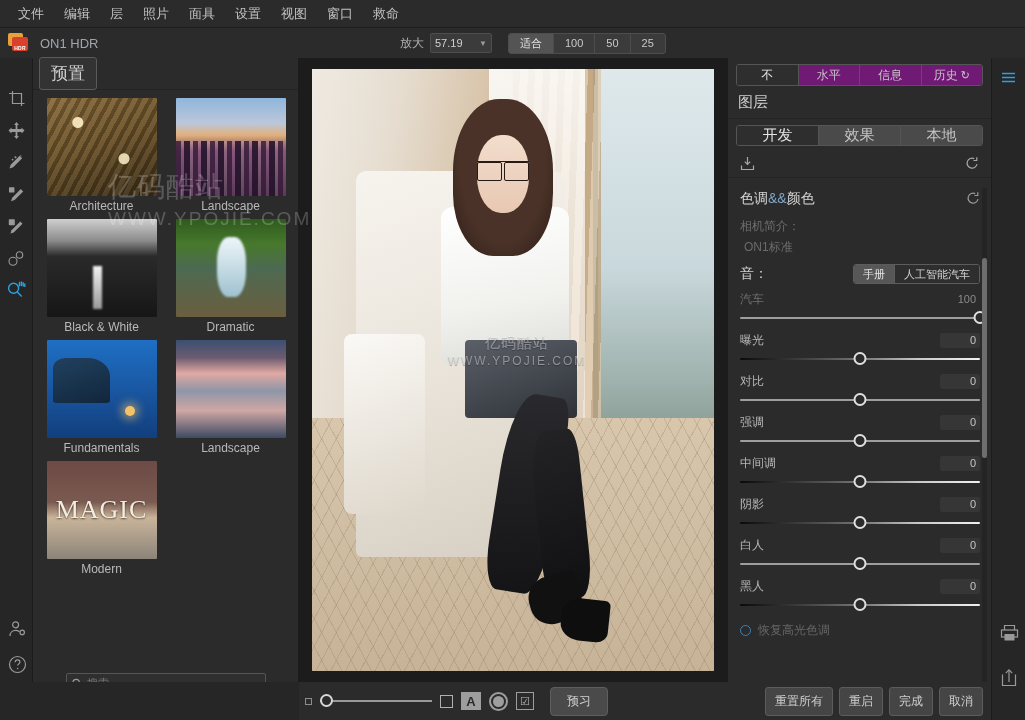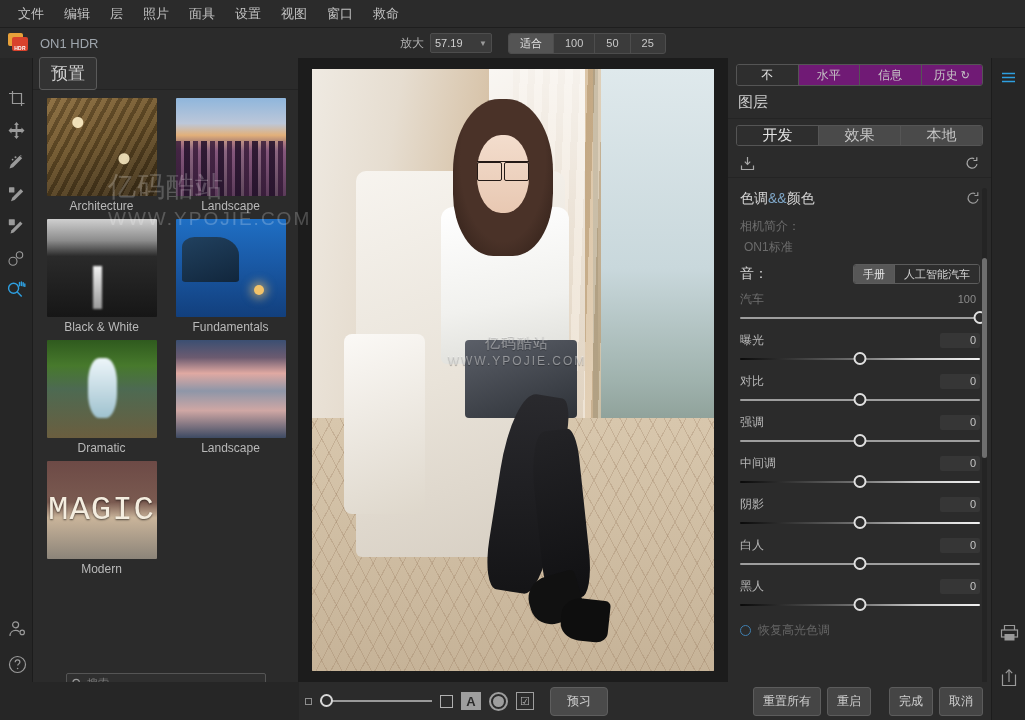--- a/index.html
+++ b/index.html
@@ -171,22 +171,22 @@
   }
   .t-land {
     background: linear-gradient(180deg,#3b4f72 0%, #6c5b70 18%, #e0a9a2 34%,
       #8e96a8 52%, #cfa7a4 72%, #3d4a63 100%);
   }
   .t-mod {
     background: linear-gradient(180deg,#6d4a46 0%, #7a5a50 42%, #c9b49a 58%, #8c8479 100%);
     display: flex; align-items: center; justify-content: center;
   }
   .t-mod .magic {
-    font-family: Liberation Mono, monospace;
-    font-size: 34px; color: #f4eddf; letter-spacing: 1px;
+    font-family: Liberation Serif, serif;
+    font-size: 26px; color: #f4eddf; letter-spacing: 1px;
     text-shadow: 0 1px 2px rgba(0,0,0,.6);
   }
 
   .searchrow {
     position: absolute; left: 0; bottom: 27px; width: 266px;
     display: flex; justify-content: center;
   }
   .searchbox {
     width: 200px; height: 20px; background: #2f2f2f;
     border: 1px solid #555; border-radius: 2px;
@@ -462,21 +462,21 @@
   
   .brbtns {
     position: absolute; left: 727px; top: 682px; width: 264px; height: 38px;
     background: #2b2b2b; display: flex; align-items: center; justify-content: flex-end;
     gap: 6px; padding-right: 8px;
   }
   .gbtn {
     padding: 5px 9px; background: #454545; border: 1px solid #5c5c5c;
     border-radius: 3px; font-size: 12px; color: #d0d0d0;
   }
-  .gbtn.gap { margin-left: 12px; }
+  .gbtn.gap { }
 
   .footerbg {
     position: absolute; left: 0; top: 682px; width: 299px; height: 38px;
     background: #262626;
   }
 </style>
 </head>
 <body>
 
 <div class="menubar">
@@ -609,26 +609,26 @@
       </div>
       <div class="cell">
         <div class="thumb t-art"></div>
         <span class="cellname">Landscape</span>
       </div>
       <div class="cell">
         <div class="thumb t-bw"></div>
         <span class="cellname">Black &amp; White</span>
       </div>
       <div class="cell">
+        <div class="thumb t-dram"></div>
+        <span class="cellname">Dramatic</span>
+      </div>
+      <div class="cell">
         <div class="thumb t-fund"></div>
         <span class="cellname">Fundamentals</span>
-      </div>
-      <div class="cell">
-        <div class="thumb t-dram"></div>
-        <span class="cellname">Dramatic</span>
       </div>
       <div class="cell">
         <div class="thumb t-land"></div>
         <span class="cellname">Landscape</span>
       </div>
       <div class="cell">
         <div class="thumb t-mod">
           <span class="magic">MAGIC</span>
         </div>
         <span class="cellname">Modern</span>

